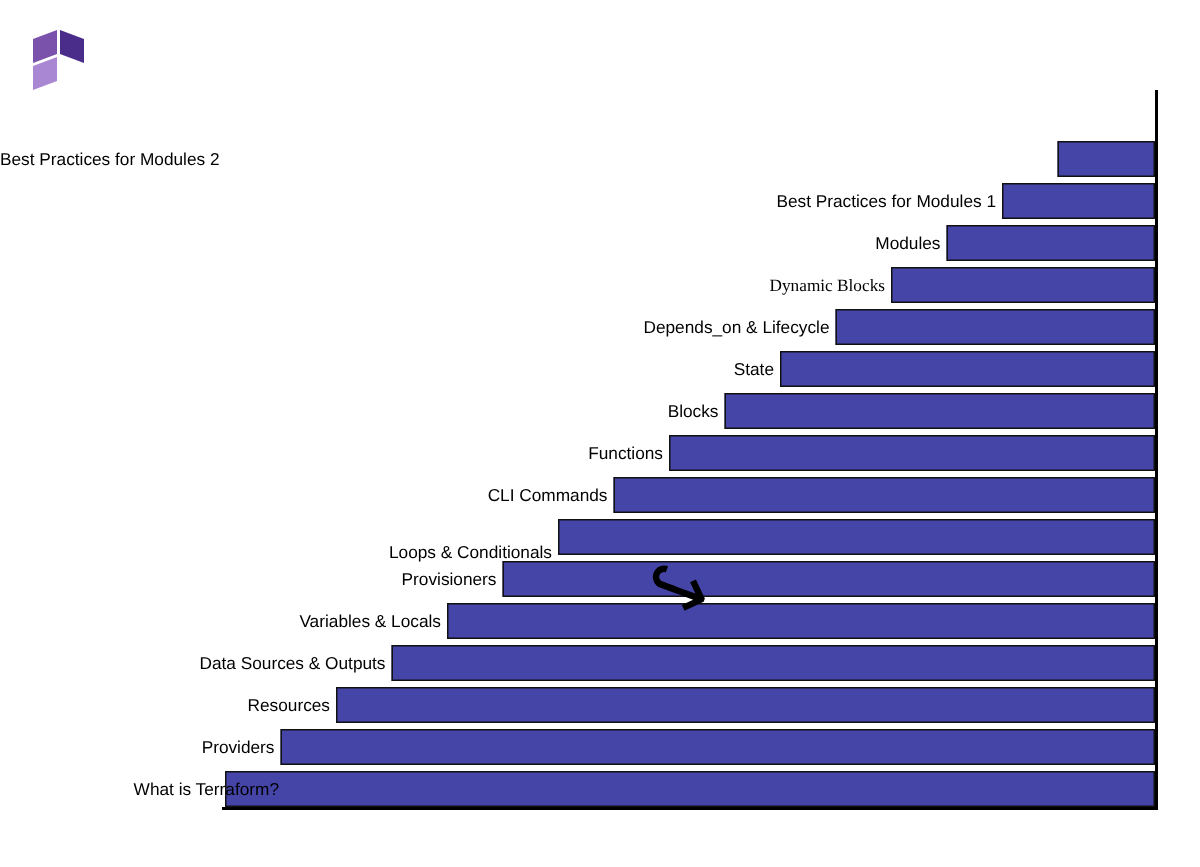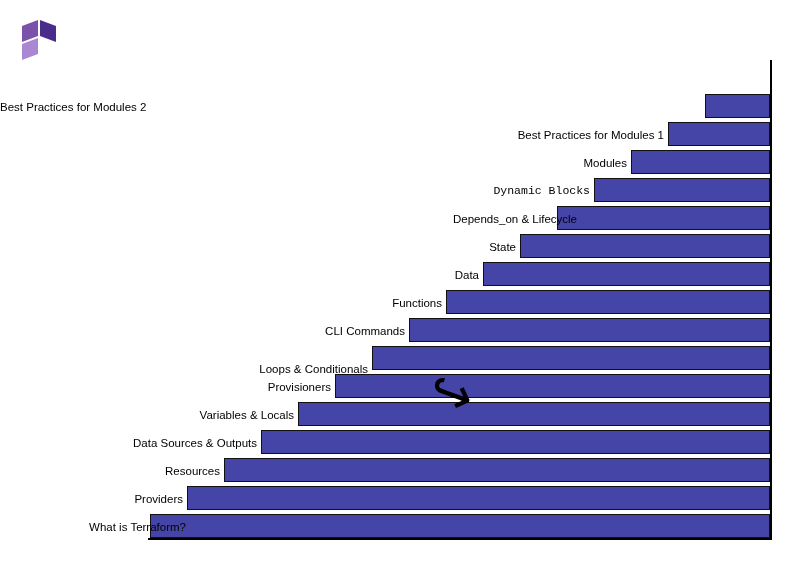--- a/index.html
+++ b/index.html
@@ -128,27 +128,27 @@
       <div style="position: absolute; bottom: 157px; left: 0px; width: 294px; text-align: right; font-size: 11.5px; font-family: Arial, sans-serif; color: rgb(0, 0, 0); white-space: nowrap;">Variables &amp; Locals</div>
       <div style="position: absolute; bottom: 180px; left: 335px; width: 435px; height: 24px; background: rgb(69, 69, 168); border: 1.5px solid rgb(17, 17, 17);"></div>
       <div style="position: absolute; bottom: 185px; left: 0px; width: 331px; text-align: right; font-size: 11.5px; font-family: Arial, sans-serif; color: rgb(0, 0, 0); white-space: nowrap;">Provisioners</div>
       <div style="position: absolute; bottom: 208px; left: 372px; width: 398px; height: 24px; background: rgb(69, 69, 168); border: 1.5px solid rgb(17, 17, 17);"></div>
       <div style="position: absolute; bottom: 203px; left: 0px; width: 368px; text-align: right; font-size: 11.5px; font-family: Arial, sans-serif; color: rgb(0, 0, 0); white-space: nowrap;">Loops &amp; Conditionals</div>
       <div style="position: absolute; bottom: 236px; left: 409px; width: 361px; height: 24px; background: rgb(69, 69, 168); border: 1.5px solid rgb(17, 17, 17);"></div>
       <div style="position: absolute; bottom: 241px; left: 0px; width: 405px; text-align: right; font-size: 11.5px; font-family: Arial, sans-serif; color: rgb(0, 0, 0); white-space: nowrap;">CLI Commands</div>
       <div style="position: absolute; bottom: 264px; left: 446px; width: 324px; height: 24px; background: rgb(69, 69, 168); border: 1.5px solid rgb(17, 17, 17);"></div>
       <div style="position: absolute; bottom: 269px; left: 0px; width: 442px; text-align: right; font-size: 11.5px; font-family: Arial, sans-serif; color: rgb(0, 0, 0); white-space: nowrap;">Functions</div>
       <div style="position: absolute; bottom: 292px; left: 483px; width: 287px; height: 24px; background: rgb(69, 69, 168); border: 1.5px solid rgb(17, 17, 17);"></div>
-      <div style="position: absolute; bottom: 297px; left: 0px; width: 479px; text-align: right; font-size: 11.5px; font-family: Arial, sans-serif; color: rgb(0, 0, 0); white-space: nowrap;">Data</div>
+      <div style="position: absolute; bottom: 297px; left: 0px; width: 479px; text-align: right; font-size: 11.5px; font-family: Arial, sans-serif; color: rgb(0, 0, 0); white-space: nowrap;">Blocks</div>
       <div style="position: absolute; bottom: 320px; left: 520px; width: 250px; height: 24px; background: rgb(69, 69, 168); border: 1.5px solid rgb(17, 17, 17);"></div>
       <div style="position: absolute; bottom: 325px; left: 0px; width: 516px; text-align: right; font-size: 11.5px; font-family: Arial, sans-serif; color: rgb(0, 0, 0); white-space: nowrap;">State</div>
       <div style="position: absolute; bottom: 348px; left: 557px; width: 213px; height: 24px; background: rgb(69, 69, 168); border: 1.5px solid rgb(17, 17, 17);"></div>
-      <div style="position: absolute; bottom: 353px; left: 0px; width: 553px; text-align: right; font-size: 11.5px; font-family: Arial, sans-serif; color: rgb(0, 0, 0); white-space: nowrap; margin-left: 24px;">Depends_on &amp; Lifecycle</div>
+      <div style="position: absolute; bottom: 353px; left: 0px; width: 553px; text-align: right; font-size: 11.5px; font-family: Arial, sans-serif; color: rgb(0, 0, 0); white-space: nowrap;">Depends_on &amp; Lifecycle</div>
       <div style="position: absolute; bottom: 376px; left: 594px; width: 176px; height: 24px; background: rgb(69, 69, 168); border: 1.5px solid rgb(17, 17, 17);"></div>
-      <div style="position: absolute; bottom: 381px; left: 0px; width: 590px; text-align: right; font-size: 11.5px; font-family: Liberation Mono, monospace; color: rgb(0, 0, 0); white-space: nowrap;">Dynamic Blocks</div>
+      <div style="position: absolute; bottom: 381px; left: 0px; width: 590px; text-align: right; font-size: 11.5px; font-family: Liberation Serif, serif; color: rgb(0, 0, 0); white-space: nowrap;">Dynamic Blocks</div>
       <div style="position: absolute; bottom: 404px; left: 631px; width: 139px; height: 24px; background: rgb(69, 69, 168); border: 1.5px solid rgb(17, 17, 17);"></div>
       <div style="position: absolute; bottom: 409px; left: 0px; width: 627px; text-align: right; font-size: 11.5px; font-family: Arial, sans-serif; color: rgb(0, 0, 0); white-space: nowrap;">Modules</div>
       <div style="position: absolute; bottom: 432px; left: 668px; width: 102px; height: 24px; background: rgb(69, 69, 168); border: 1.5px solid rgb(17, 17, 17);"></div>
       <div style="position: absolute; bottom: 437px; left: 0px; width: 664px; text-align: right; font-size: 11.5px; font-family: Arial, sans-serif; color: rgb(0, 0, 0); white-space: nowrap;">Best Practices for Modules 1</div>
       <div style="position: absolute; bottom: 460px; left: 705px; width: 65px; height: 24px; background: rgb(69, 69, 168); border: 1.5px solid rgb(17, 17, 17);"></div>
       <div style="position: absolute; bottom: 465px; left: 0px; width: 701px; font-size: 11.5px; font-family: Arial, sans-serif; color: rgb(0, 0, 0); white-space: nowrap;">Best Practices for Modules 2</div>
     </div>
 
   <div class="arrow" style="bottom: 155px; left: 430px;">↩</div>
 

